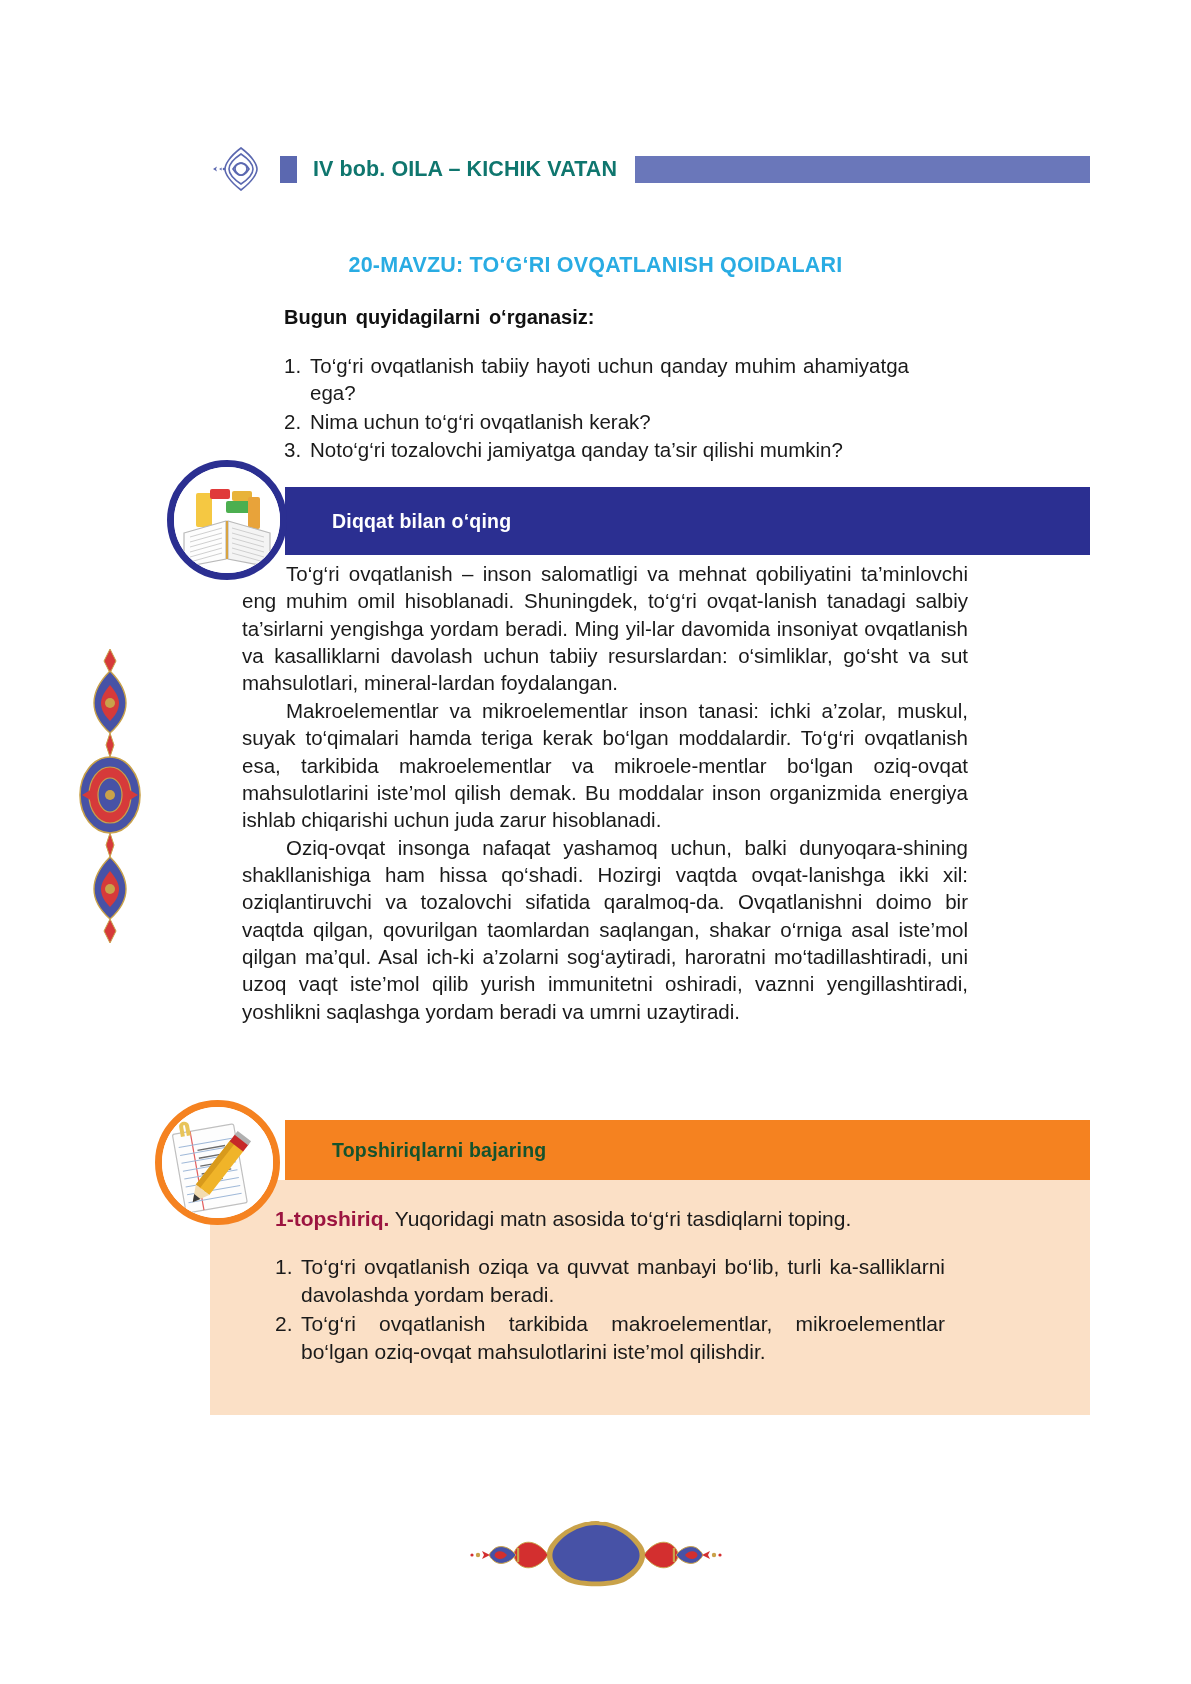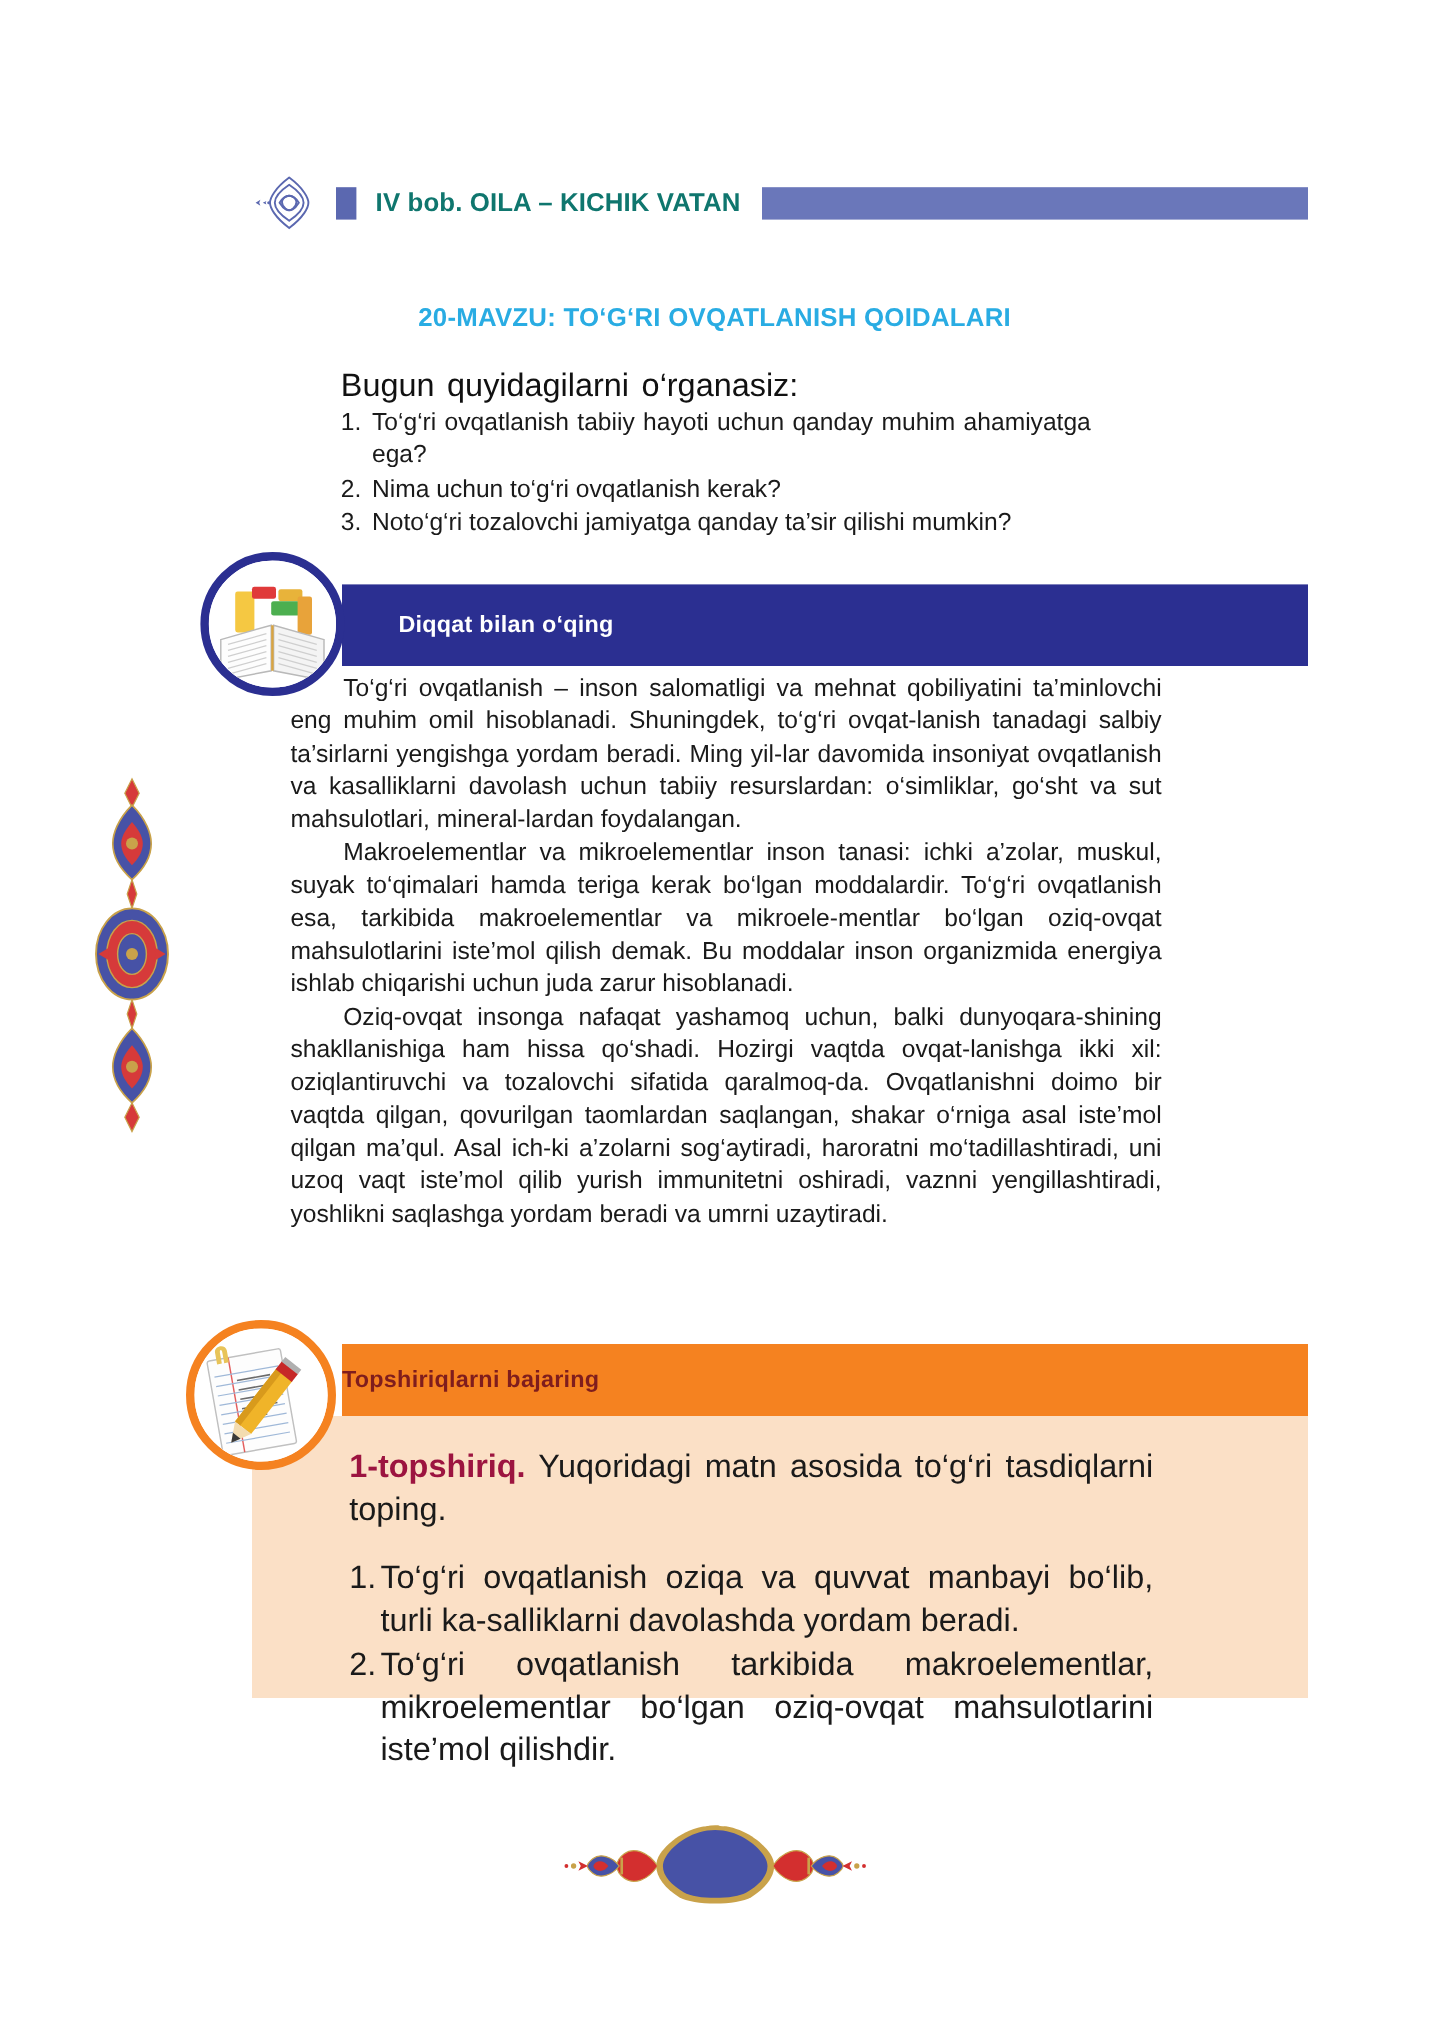--- a/index.html
+++ b/index.html
@@ -70,24 +70,24 @@
   }
 
   
   .intro {
     position: absolute;
     left: 284px;
     top: 306px;
     width: 625px;
   }
   .intro-heading {
-    font-size: 27px;
-    font-weight: normal;
+    font-size: 20px;
+    font-weight: bold;
     color: #111;
-    margin-bottom: 1px;
+    margin-bottom: 23px;
     word-spacing: 3px;
   }
   .intro-list {
     margin: 0;
     padding: 0;
     list-style: none;
   }
   .intro-list li {
     display: flex;
     font-size: 20.5px;
@@ -160,23 +160,24 @@
 
   
   .banner-orange {
     left: 285px;
     top: 1120px;
     width: 805px;
     height: 60px;
     background: #f58220;
   }
   .banner-orange .banner-label {
-    color: #7f1d1d;
+    color: #14532d;
     font-size: 19.5px;
     font-weight: bold;
+    margin-left: 47px;
     letter-spacing: 0.2px;
   }
   .badge-orange {
     left: 155px;
     top: 1100px;
     width: 125px;
     height: 125px;
     border: 7px solid #f58220;
     background: #ffffff;
     z-index: 3;
@@ -186,24 +187,24 @@
   .task-panel {
     position: absolute;
     left: 210px;
     top: 1180px;
     width: 880px;
     height: 235px;
     background: #fbe0c6;
   }
   .task-inner {
     position: absolute;
-    left: 291px;
+    left: 275px;
     top: 1205px;
     width: 670px;
-    font-size: 27px;
+    font-size: 21px;
     line-height: 1.33;
     color: #1a1a1a;
   }
   .task-lead {
     text-align: justify;
     margin-bottom: 20px;
   }
   .task-lead-label {
     font-weight: bold;
     color: #9c1440;

